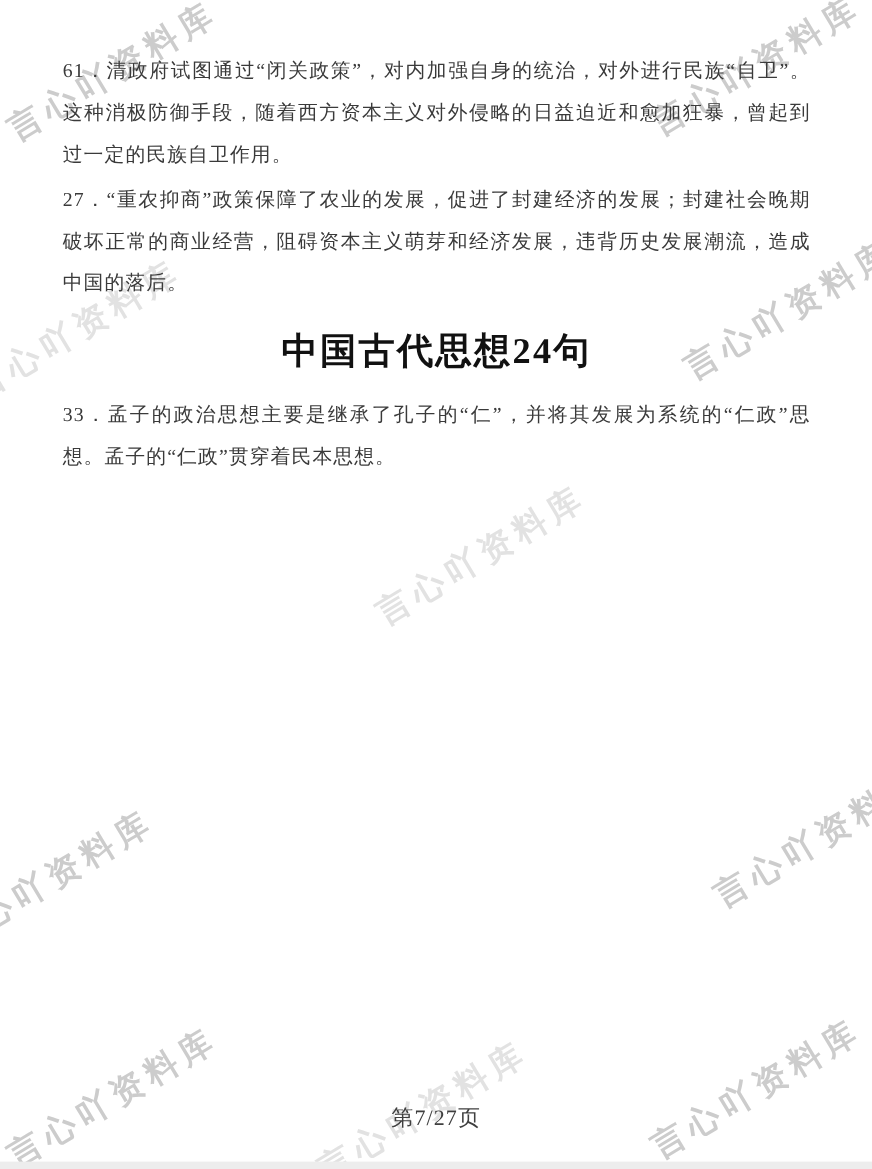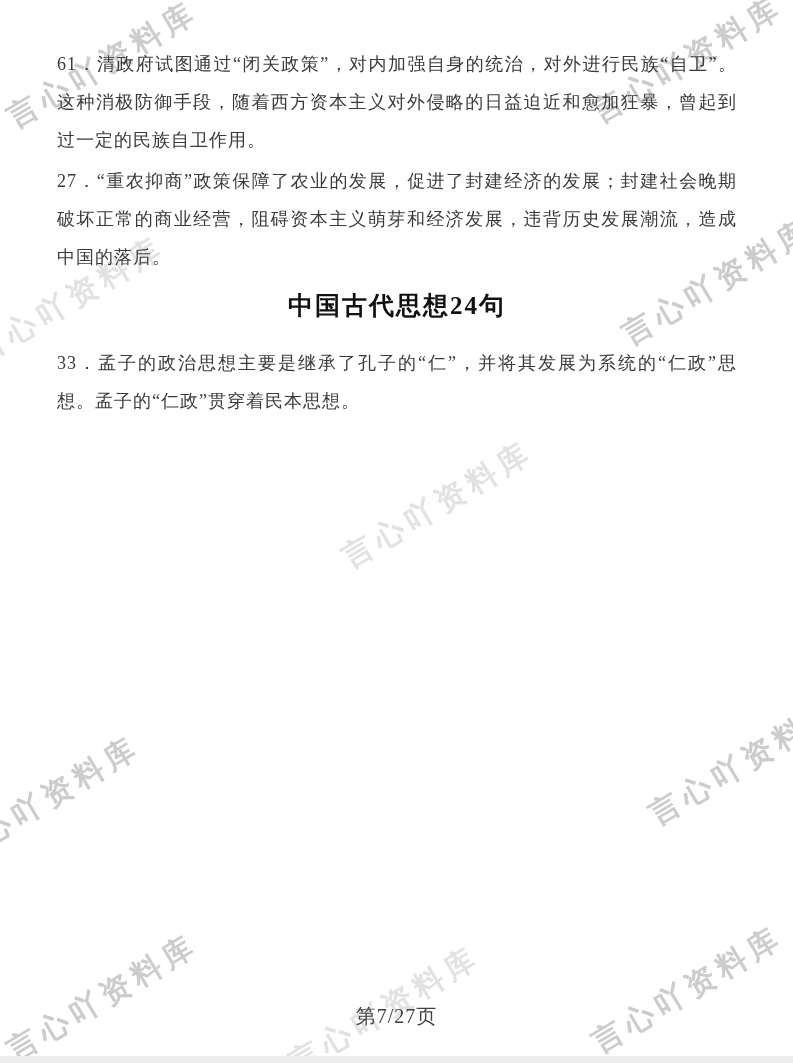--- a/index.html
+++ b/index.html
@@ -33,22 +33,22 @@
   }
   .para {
     margin: 0 0 3px 0;
     font-size: 18px;
     line-height: 38px;
     letter-spacing: 1px;
     text-align: justify;
     text-justify: inter-ideograph;
   }
   .heading {
-    margin: 8px 0 16px 0;
-    font-size: 25px;
+    margin: 22px 0 16px 0;
+    font-size: 33px;
     line-height: 44px;
     font-weight: bold;
     letter-spacing: 2px;
     text-align: center;
     color: #111111;
   }
   .footer {
     position: absolute;
     left: 0;
     right: 0;

